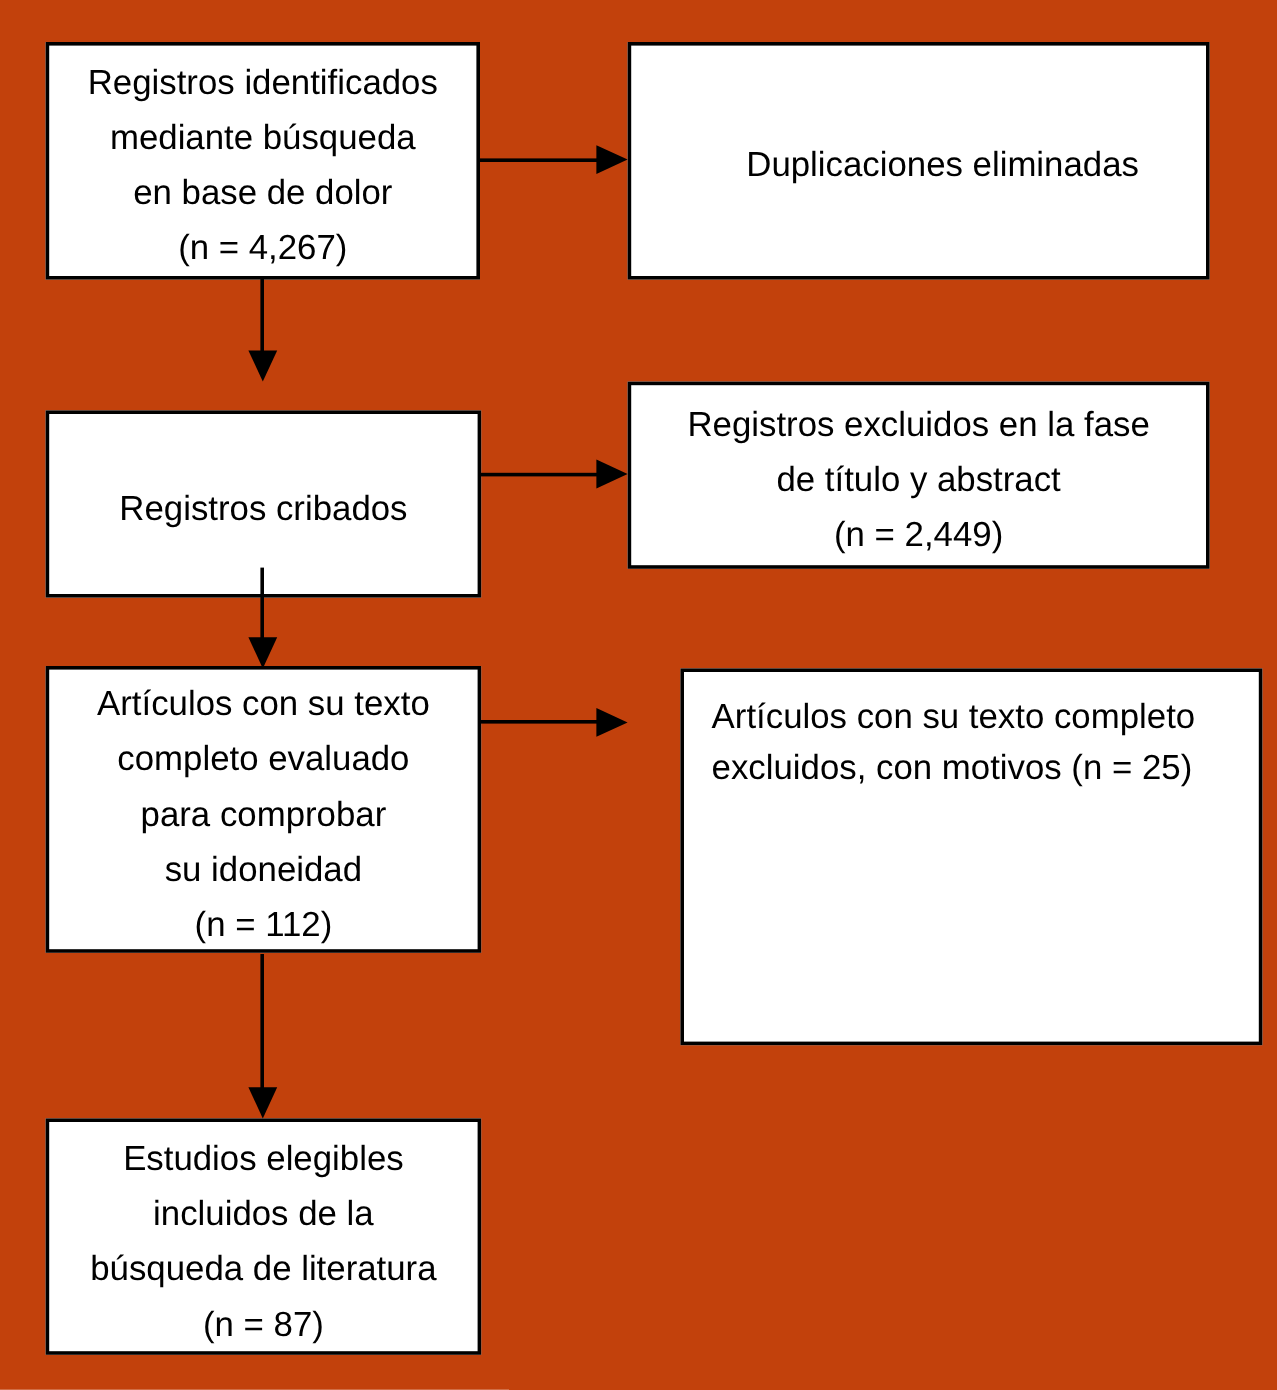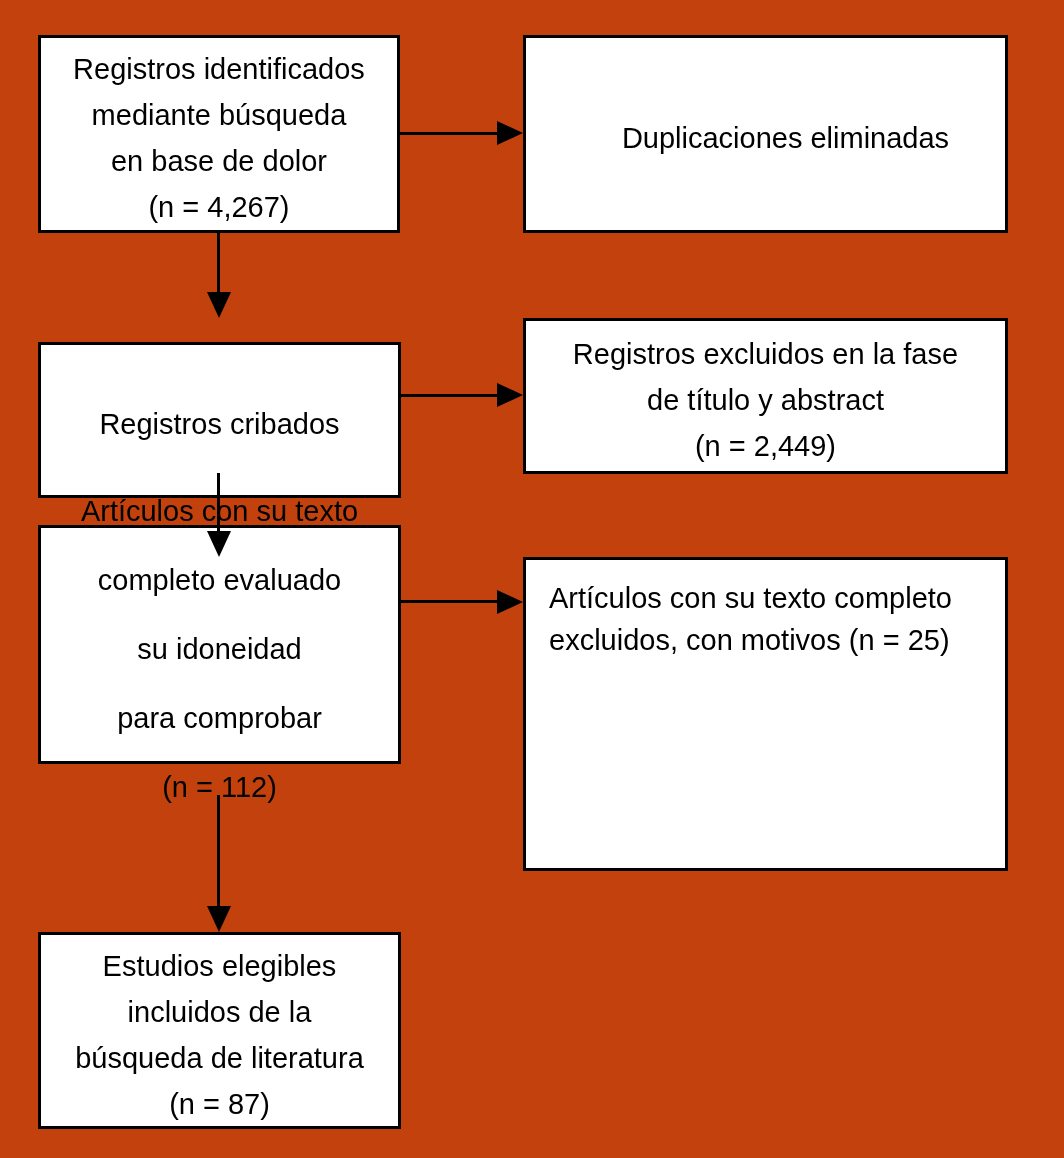--- a/index.html
+++ b/index.html
@@ -29,28 +29,29 @@
     line-height: 46px;
     padding-top: 8px;
   }
   .node .ln { white-space: nowrap; }
   .node.left-align {
     justify-content: flex-start;
     align-items: flex-start;
     text-align: left;
     line-height: 42px;
     padding: 17px 4px 0 23px;
+    margin-left: 44px;
   }
   .node.left-align .grp2 { margin-top: 34px; }
   
   #box-identified        { left: 38px;  top: 35px;  width: 362px; height: 198px; }
   #box-duplicates        { left: 523px; top: 35px;  width: 485px; height: 198px; padding-left: 40px; }
   #box-screened          { left: 38px;  top: 318px; width: 363px; height: 156px; margin-top: 24px; }
   #box-excluded-phase1   { left: 523px; top: 318px; width: 485px; height: 156px; }
-  #box-fulltext          { left: 38px;  top: 525px; width: 363px; height: 239px; gap: 23px; }
+  #box-fulltext          { left: 38px;  top: 555px; width: 363px; height: 239px; }
   #box-fulltext-excluded { left: 523px; top: 557px; width: 485px; height: 314px; }
   #box-included          { left: 38px;  top: 932px; width: 363px; height: 197px; }
   
   .hline { position: absolute; height: 3px; background: #000000; }
   .vline { position: absolute; width: 3px;  background: #000000; }
   .head-right {
     position: absolute; width: 0; height: 0;
     border-top: 12px solid transparent;
     border-bottom: 12px solid transparent;
     border-left: 26px solid #000000;
@@ -97,22 +98,22 @@
 
   <div class="node" id="box-excluded-phase1">
     <div class="ln">Registros excluidos en la fase</div>
     <div class="ln">de título y abstract</div>
     <div class="ln">(n = 2,449)</div>
   </div>
 
   <div class="node" id="box-fulltext">
     <div class="ln">Artículos con su texto</div>
     <div class="ln">completo evaluado</div>
+    <div class="ln">para comprobar</div>
     <div class="ln">su idoneidad</div>
-    <div class="ln">para comprobar</div>
     <div class="ln">(n = 112)</div>
   </div>
 
   <div class="node left-align" id="box-fulltext-excluded">
     <div class="grp1">
       <div class="ln">Artículos con su texto completo</div>
       <div class="ln">excluidos, con motivos (n = 25)</div>
     </div>
   </div>
 

